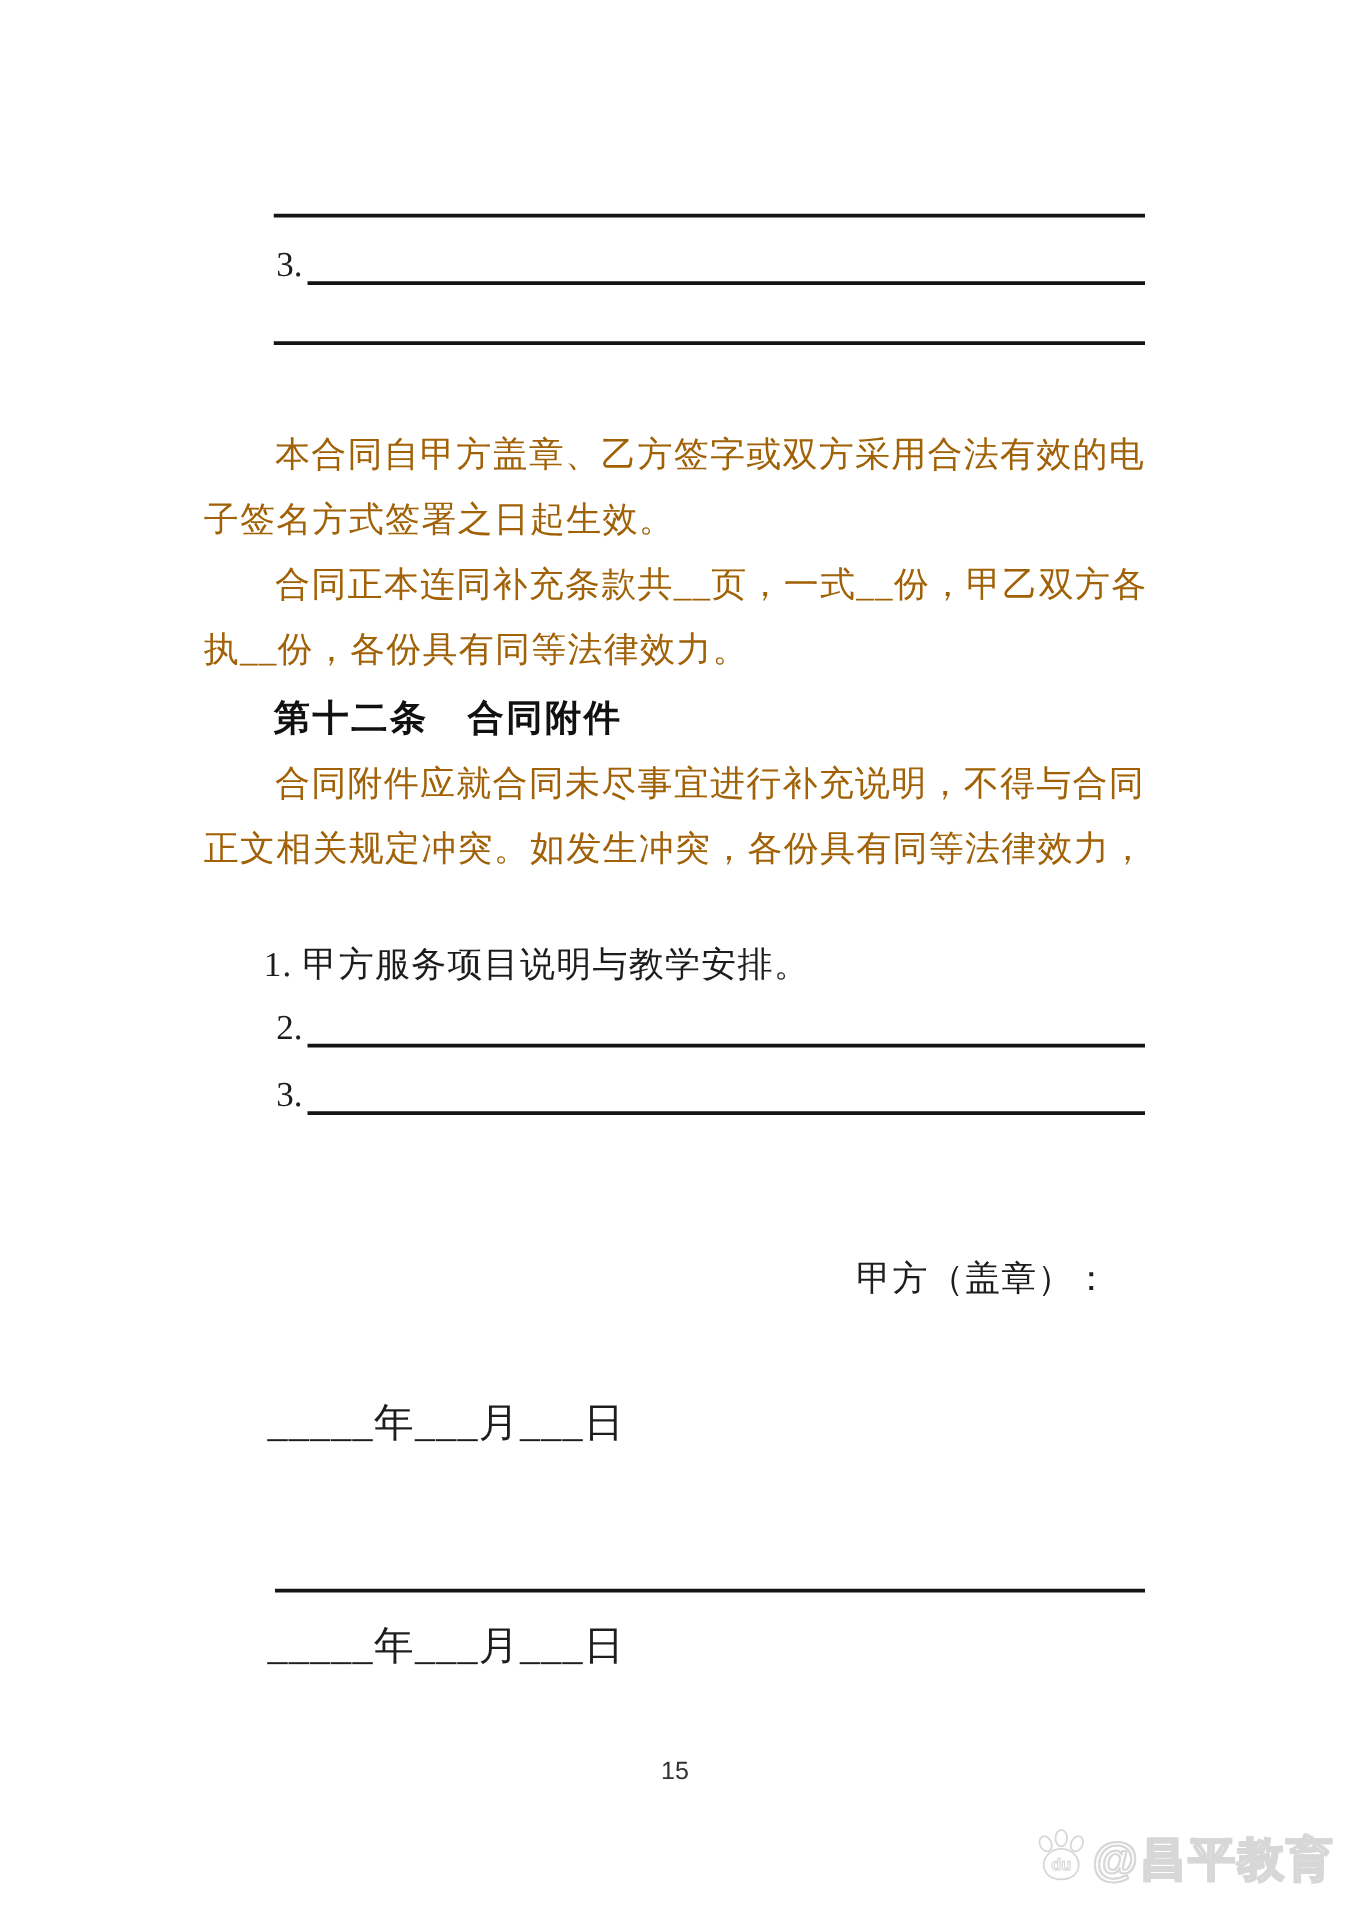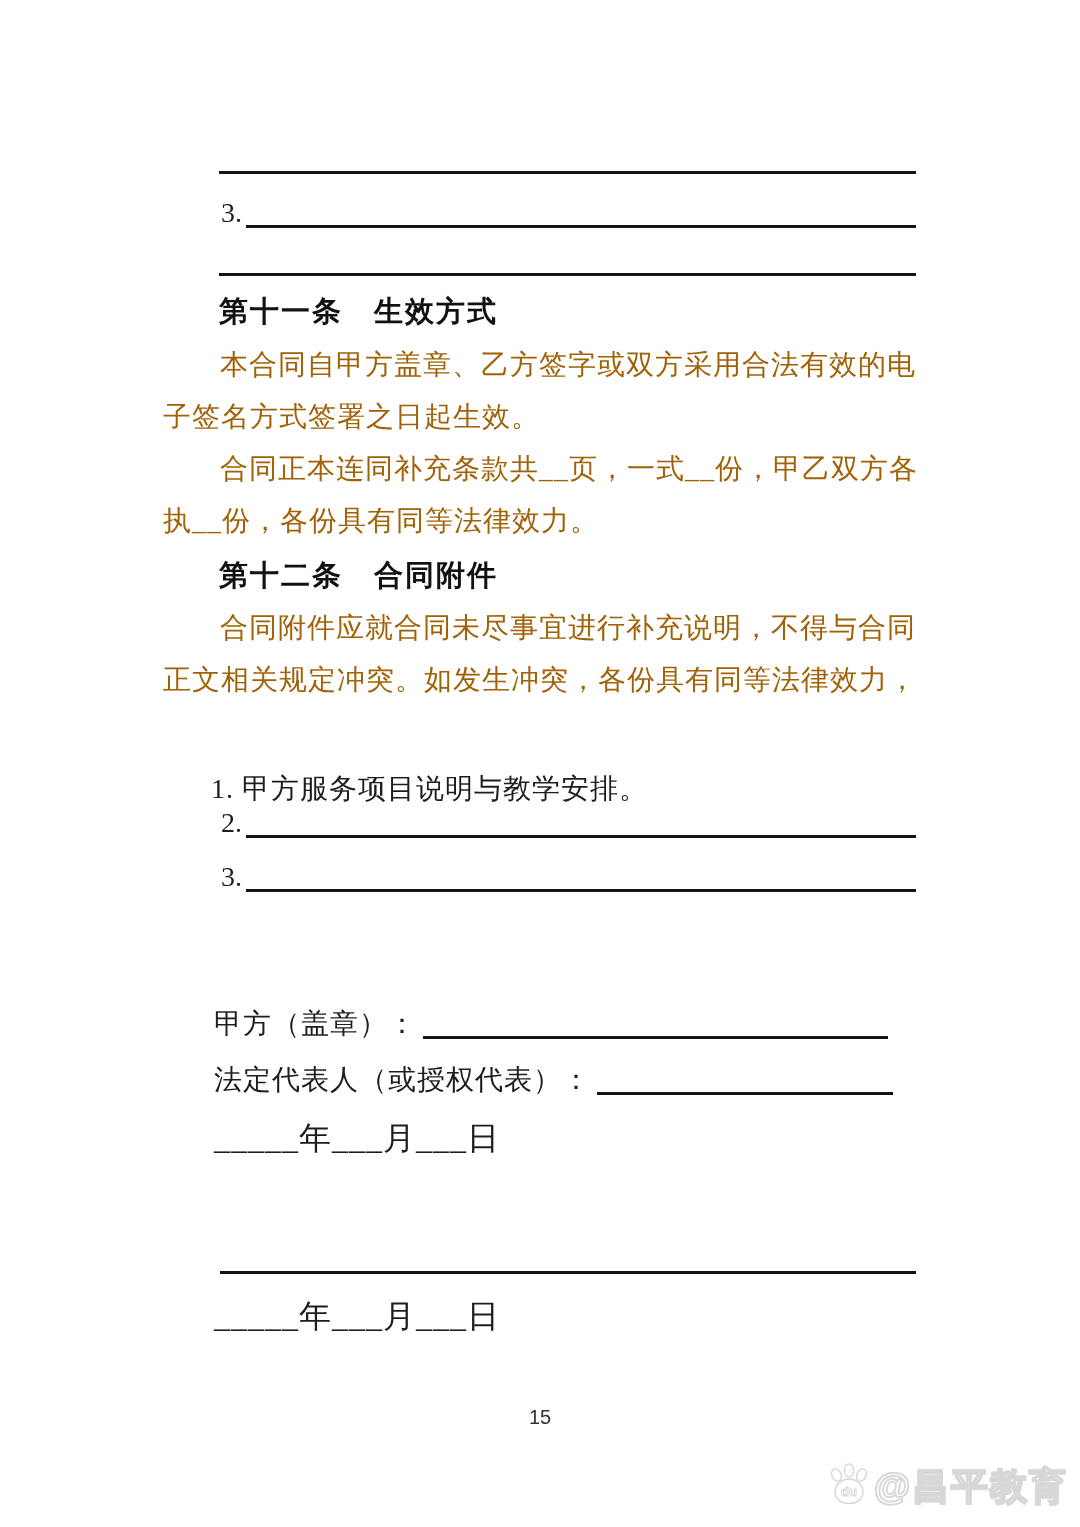--- a/index.html
+++ b/index.html
@@ -147,55 +147,50 @@
 
   <div class="hrule" style="top:171px;"></div>
 
   <div class="blank-row" style="top:196px;">
     <span class="num">3.</span>
     <span class="fill"></span>
   </div>
 
   <div class="hrule" style="top:273px;"></div>
 
-  <div class="heading" style="top:292px;">第十一条　生效方式</div>
 
   <div class="line just ind" style="top:347px;">本合同自甲方盖章、乙方签字或双方采用合法有效的电</div>
   <div class="line" style="top:399px;">子签名方式签署之日起生效。</div>
   <div class="line just ind" style="top:451px;">合同正本连同补充条款共__页，一式__份，甲乙双方各</div>
   <div class="line" style="top:503px;">执__份，各份具有同等法律效力。</div>
 
   <div class="heading" style="top:556px;">第十二条　合同附件</div>
 
   <div class="line just ind" style="top:610px;">合同附件应就合同未尽事宜进行补充说明，不得与合同</div>
   <div class="line just" style="top:662px;">正文相关规定冲突。如发生冲突，各份具有同等法律效力，</div>
 
-  <div class="list-item" style="top:755px;margin-top:16px;">
+  <div class="list-item" style="top:755px;">
     <span class="num">1.</span><span>甲方服务项目说明与教学安排。</span>
   </div>
 
   <div class="blank-row" style="top:806px;">
     <span class="num">2.</span>
     <span class="fill"></span>
   </div>
 
   <div class="blank-row" style="top:860px;">
     <span class="num">3.</span>
     <span class="fill"></span>
   </div>
 
-  <div class="sig-row" style="top:1006px; width:674px;">
+  <div class="sig-row" style="top:1006px; width:674px;flex-direction:column;">
     <span class="label">甲方（盖章）：</span>
     <span class="fill"></span>
   </div>
 
-  <div class="sig-row" style="top:1062px; width:679px;">
-    <span class="label">法定代表人（或授权代表）：</span>
-    <span class="fill"></span>
-  </div>
 
   <div class="date-line" style="top:1120px;">_____年___月___日</div>
 
   <div class="sig-row" style="top:1244px; width:702px;">
     <span class="fill"></span>
   </div>
 
   <div class="date-line" style="top:1298px;">_____年___月___日</div>
 
   <div class="page-number">15</div>

